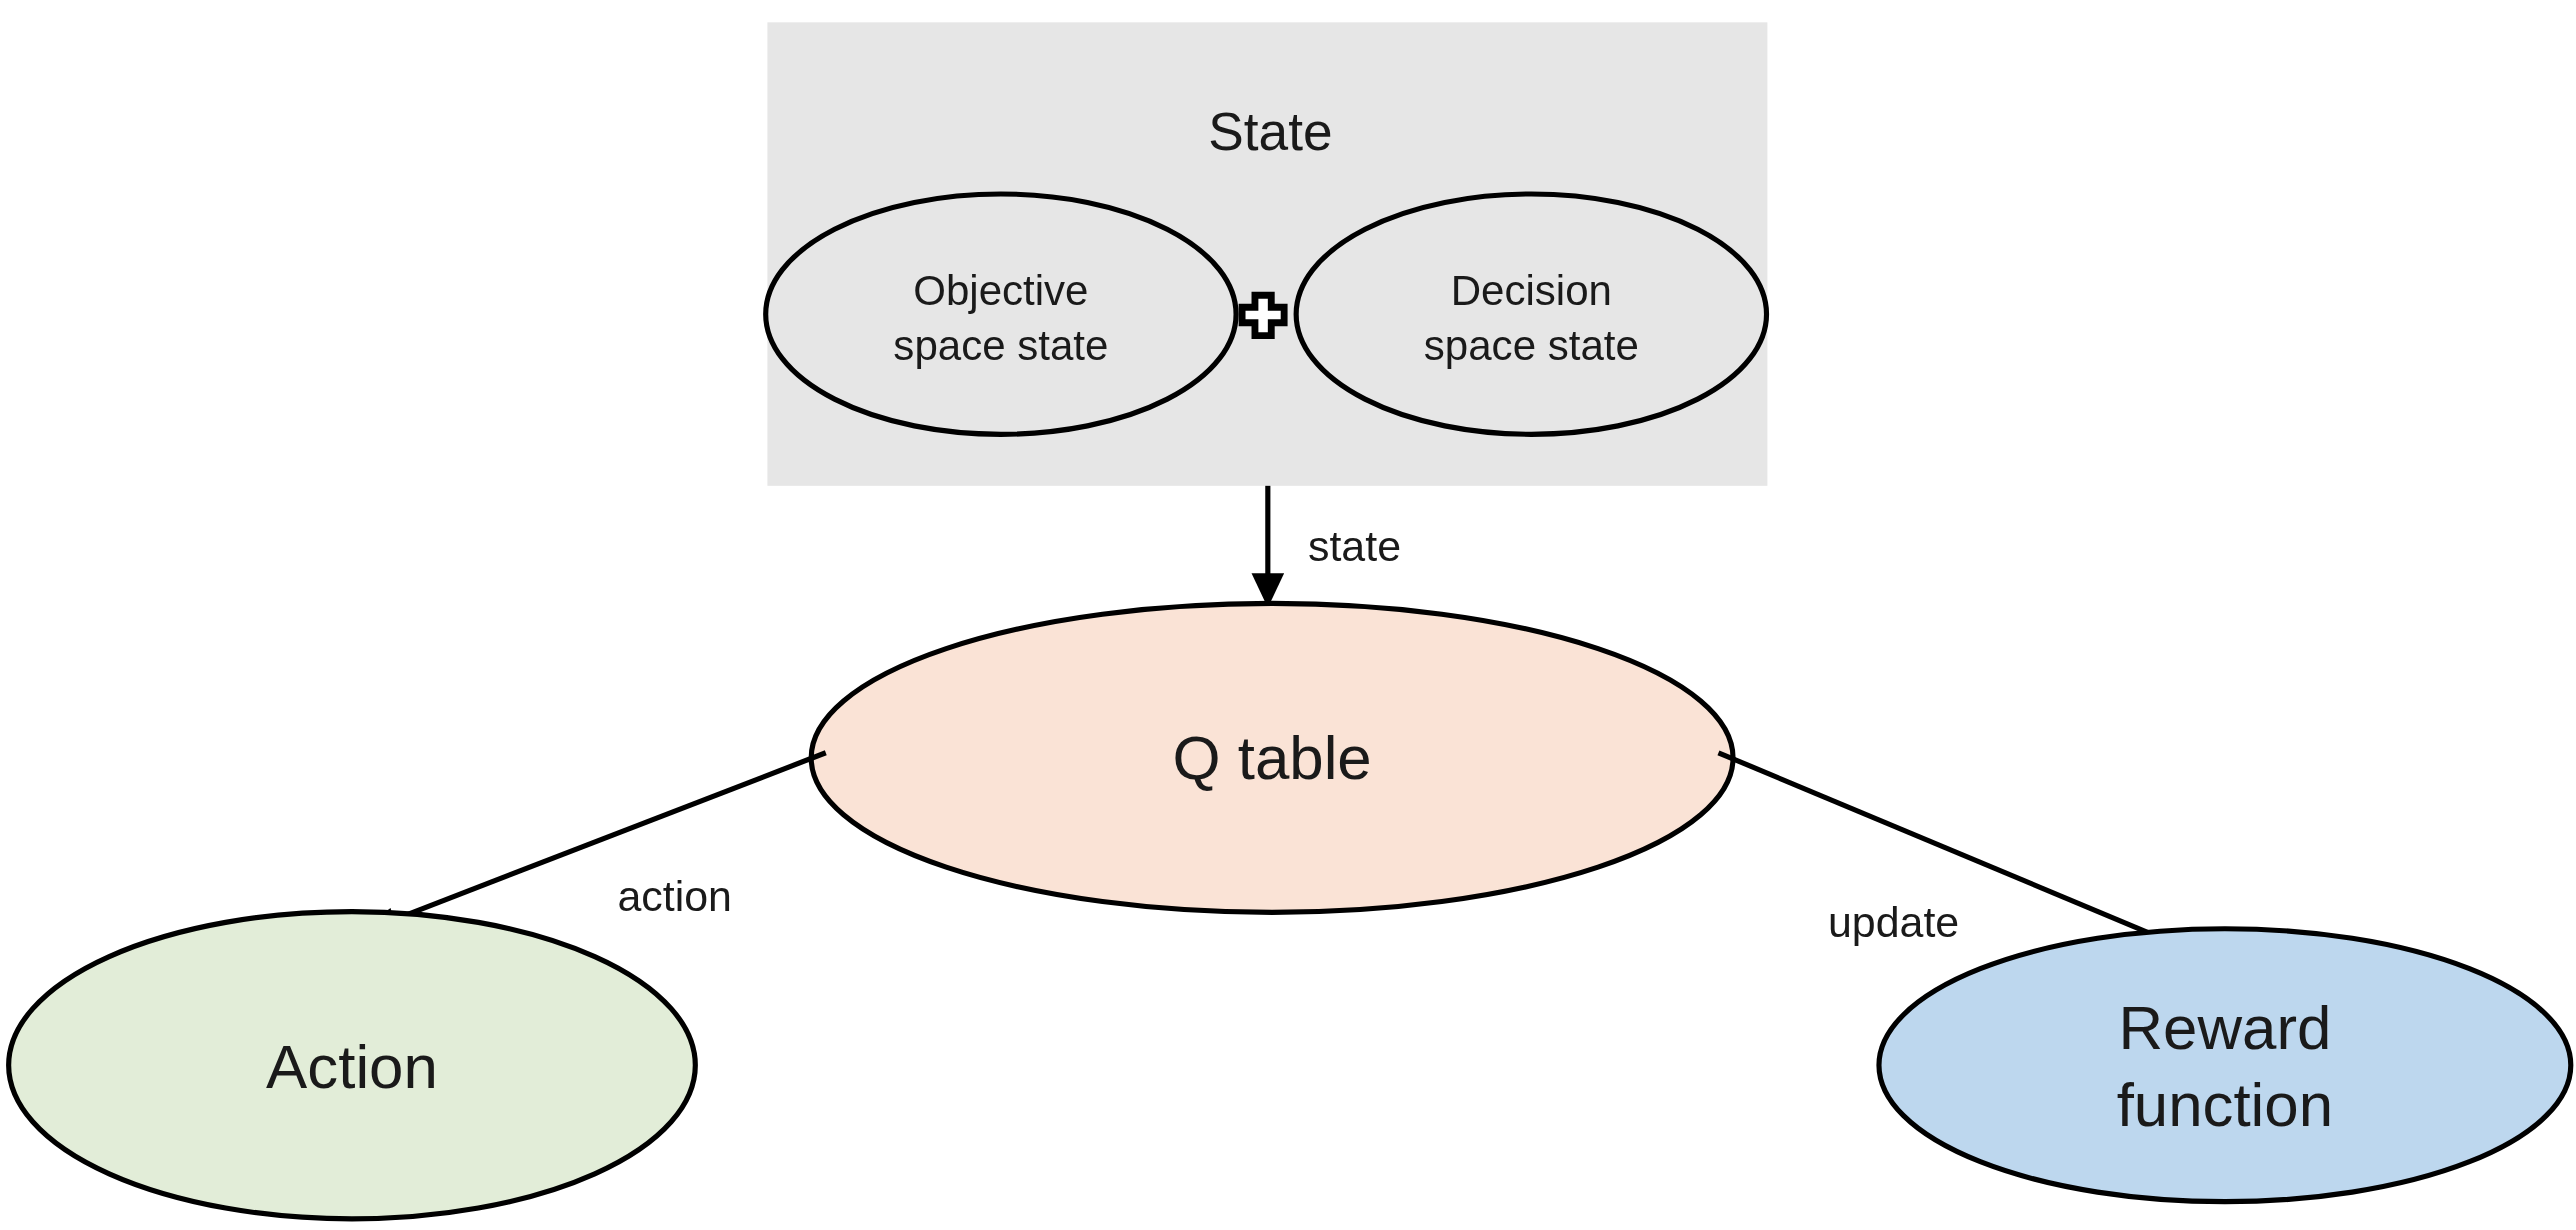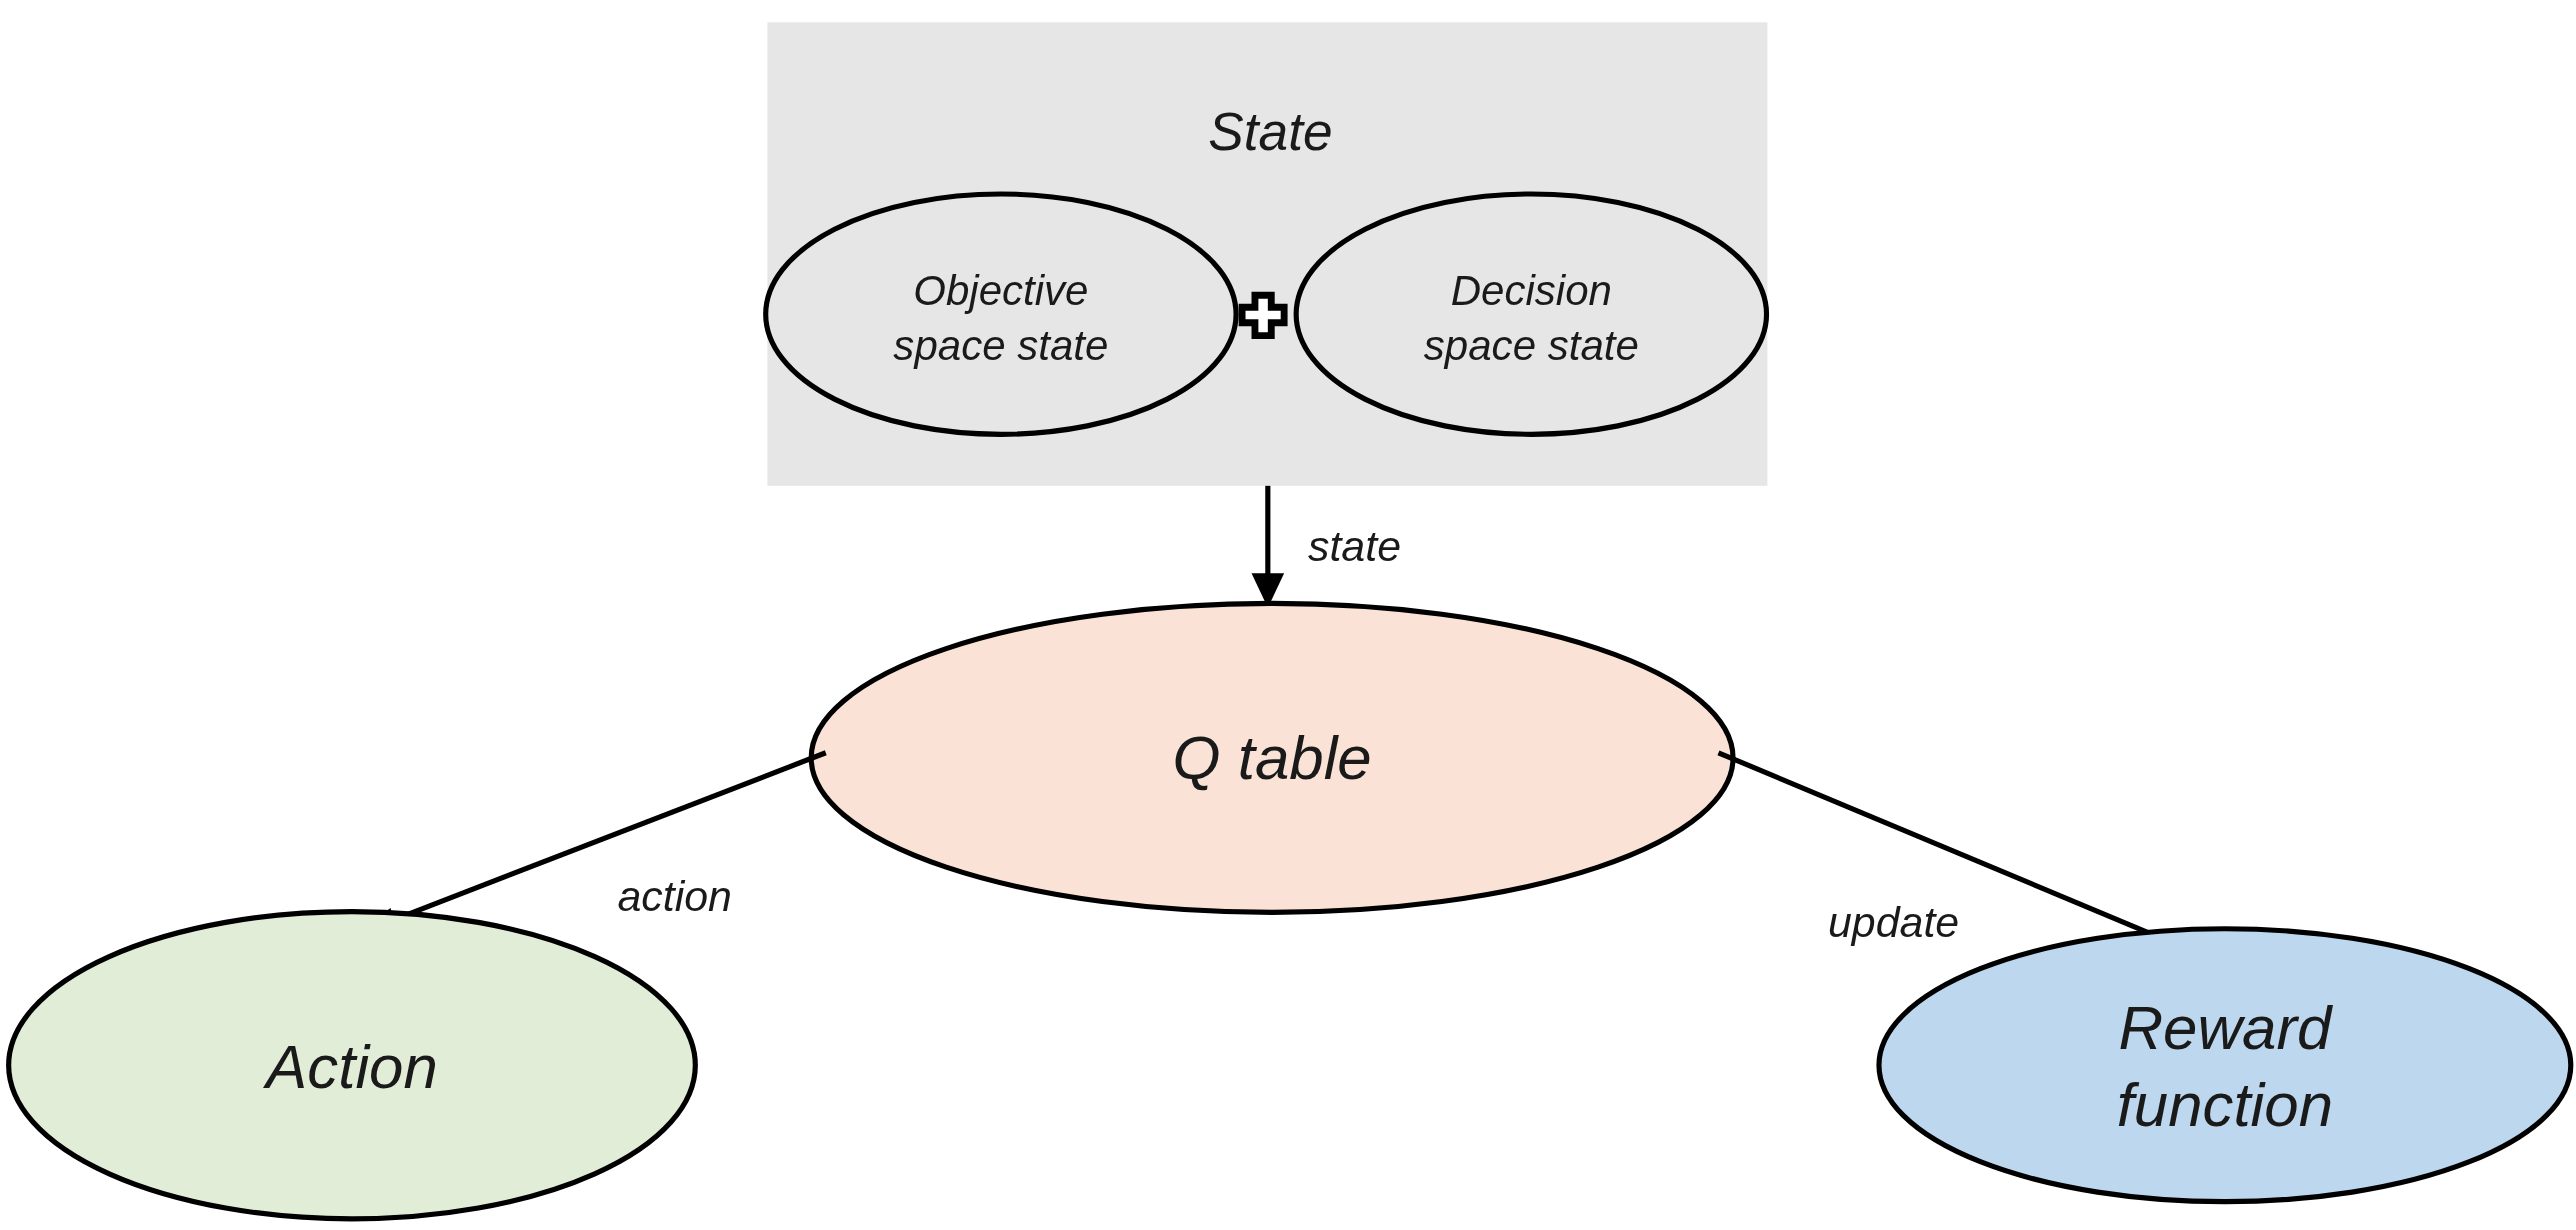--- a/index.html
+++ b/index.html
@@ -9,21 +9,20 @@
   }
   body {
     font-family: "Liberation Sans", sans-serif;
   }
   #canvas {
     position: relative;
     width: 2576px;
     height: 1230px;
     background: #ffffff;
     overflow: hidden;
-    font-style: italic;
   }
   #diagram-svg {
     position: absolute;
     top: 0;
     left: 0;
     width: 2576px;
     height: 1230px;
     display: block;
   }
   .node-text {

